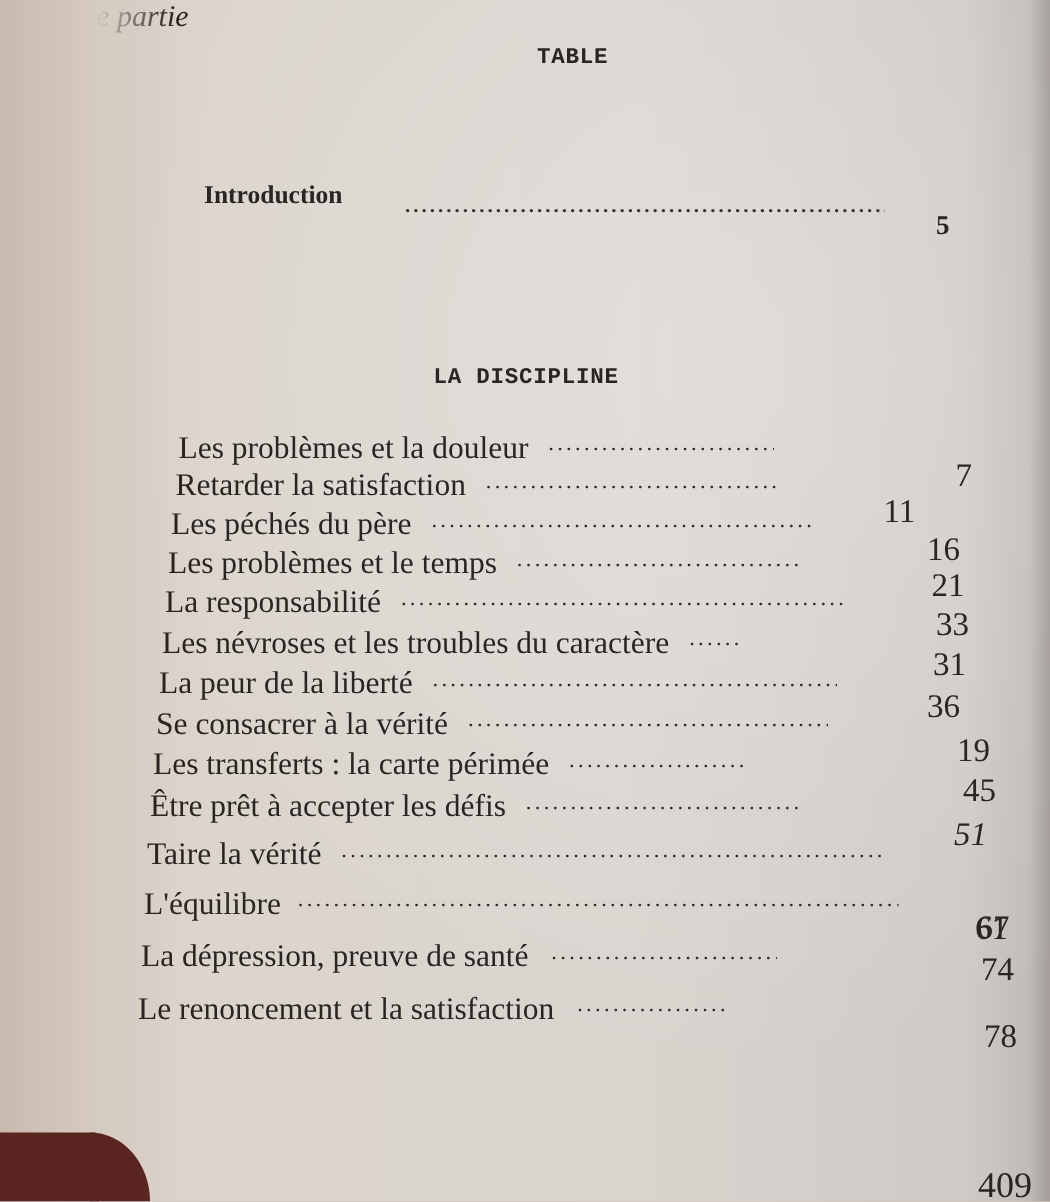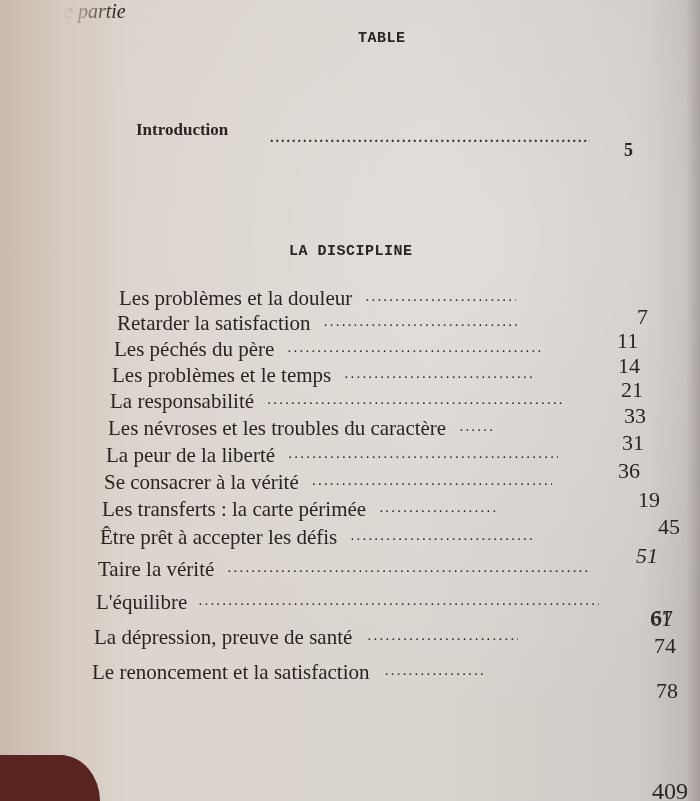--- a/index.html
+++ b/index.html
@@ -76,26 +76,26 @@
 
   <div class="toc">
     <div class="row" style="left:119px; top:286px;">
       <span class="t">Les problèmes et la douleur</span>
       <span class="dots" style="width:150px;margin-left:8px;">................................................................................</span>
       <span class="p" style="left:518px; top:18px;">7</span>
     </div>
     <div class="row" style="left:117px; top:311px;">
       <span class="t">Retarder la satisfaction</span>
       <span class="dots" style="width:195px;margin-left:8px;">................................................................................</span>
-      <span class="p" style="left:500px; top:17px;text-align:center;">11</span>
+      <span class="p" style="left:472px; top:17px;text-align:center;">11</span>
     </div>
     <div class="row" style="left:114px; top:337px;">
       <span class="t">Les péchés du père</span>
       <span class="dots" style="width:256px;margin-left:8px;">................................................................................</span>
-      <span class="p" style="left:504px; top:16px;">14</span>
+      <span class="p" style="left:504px; top:16px;">16</span>
     </div>
     <div class="row" style="left:112px; top:363px;">
       <span class="t">Les problèmes et le temps</span>
       <span class="dots" style="width:190px;margin-left:8px;">................................................................................</span>
       <span class="p" style="left:509px; top:14px;">21</span>
     </div>
     <div class="row" style="left:110px; top:389px;">
       <span class="t">La responsabilité</span>
       <span class="dots" style="width:295px;margin-left:8px;">................................................................................</span>
       <span class="p" style="left:514px; top:14px;">33</span>
@@ -111,21 +111,21 @@
       <span class="p" style="left:512px; top:15px;">36</span>
     </div>
     <div class="row" style="left:104px; top:470px;">
       <span class="t">Se consacrer à la vérité</span>
       <span class="dots" style="width:240px;margin-left:8px;">................................................................................</span>
       <span class="p" style="left:534px; top:17px;">19</span>
     </div>
     <div class="row" style="left:102px; top:497px;">
       <span class="t">Les transferts : la carte périmée</span>
       <span class="dots" style="width:120px;margin-left:8px;">................................................................................</span>
-      <span class="p" style="left:540px; top:17px;margin-left:16px;">45</span>
+      <span class="p" style="left:540px; top:17px;">45</span>
     </div>
     <div class="row" style="left:100px; top:525px;">
       <span class="t">Être prêt à accepter les défis</span>
       <span class="dots" style="width:185px;margin-left:8px;">................................................................................</span>
       <span class="p" style="left:536px; top:18px;font-style:italic;">51</span>
     </div>
     <div class="row" style="left:98px; top:557px;">
       <span class="t">Taire la vérité</span>
       <span class="dots" style="width:360px;margin-left:8px;">................................................................................</span>
       <span class="p" style="left:552px; top:17px;margin-top:32px;">61</span>

